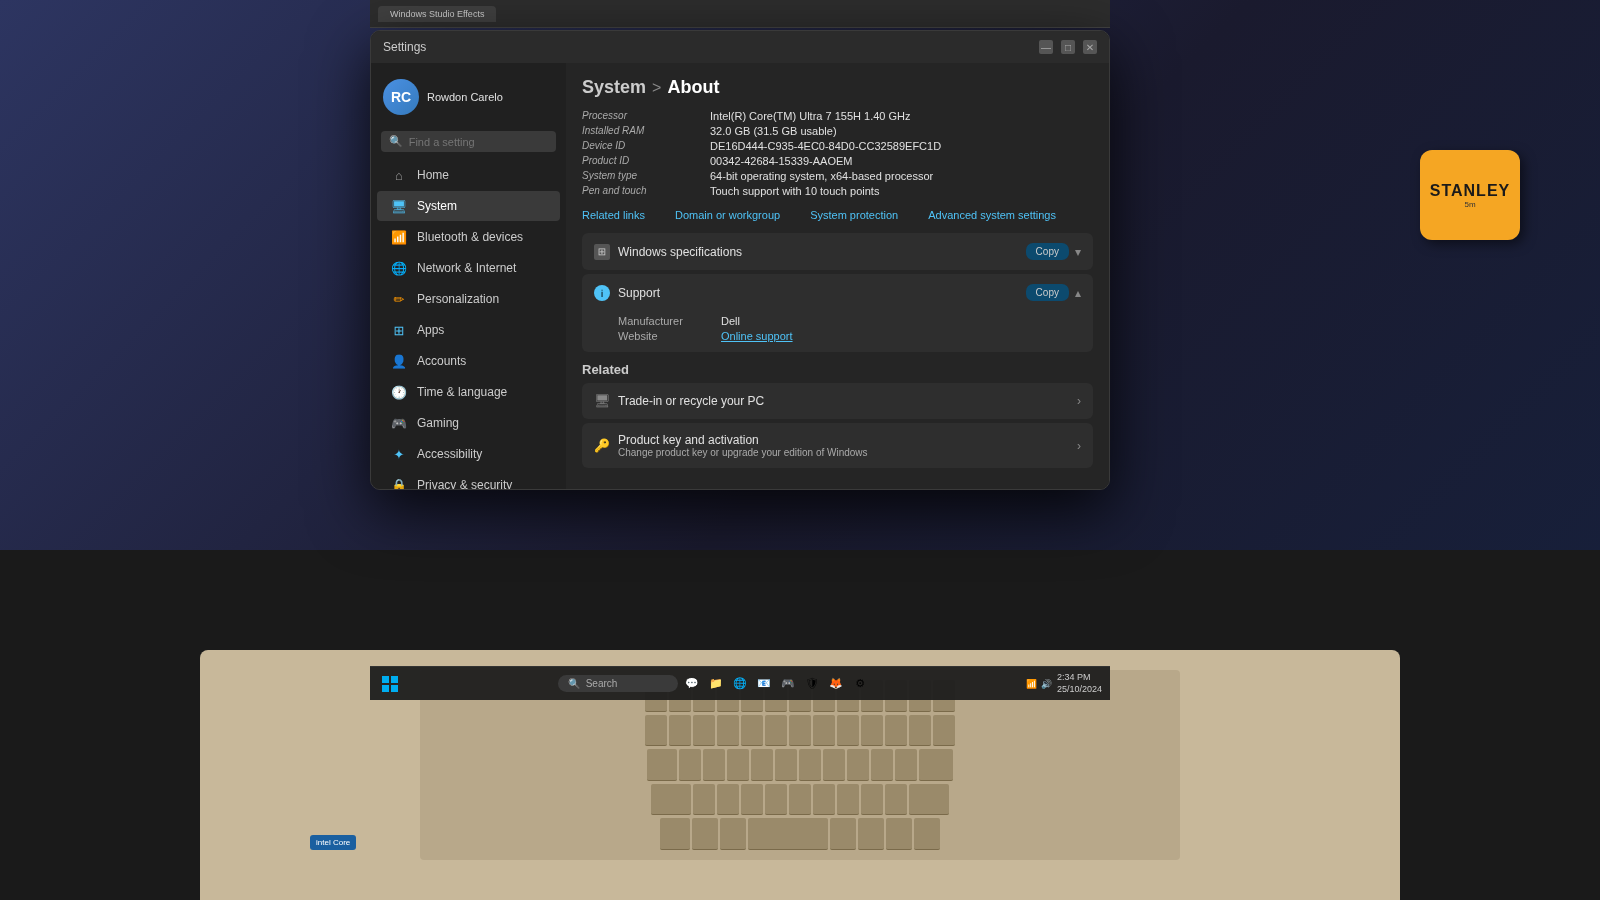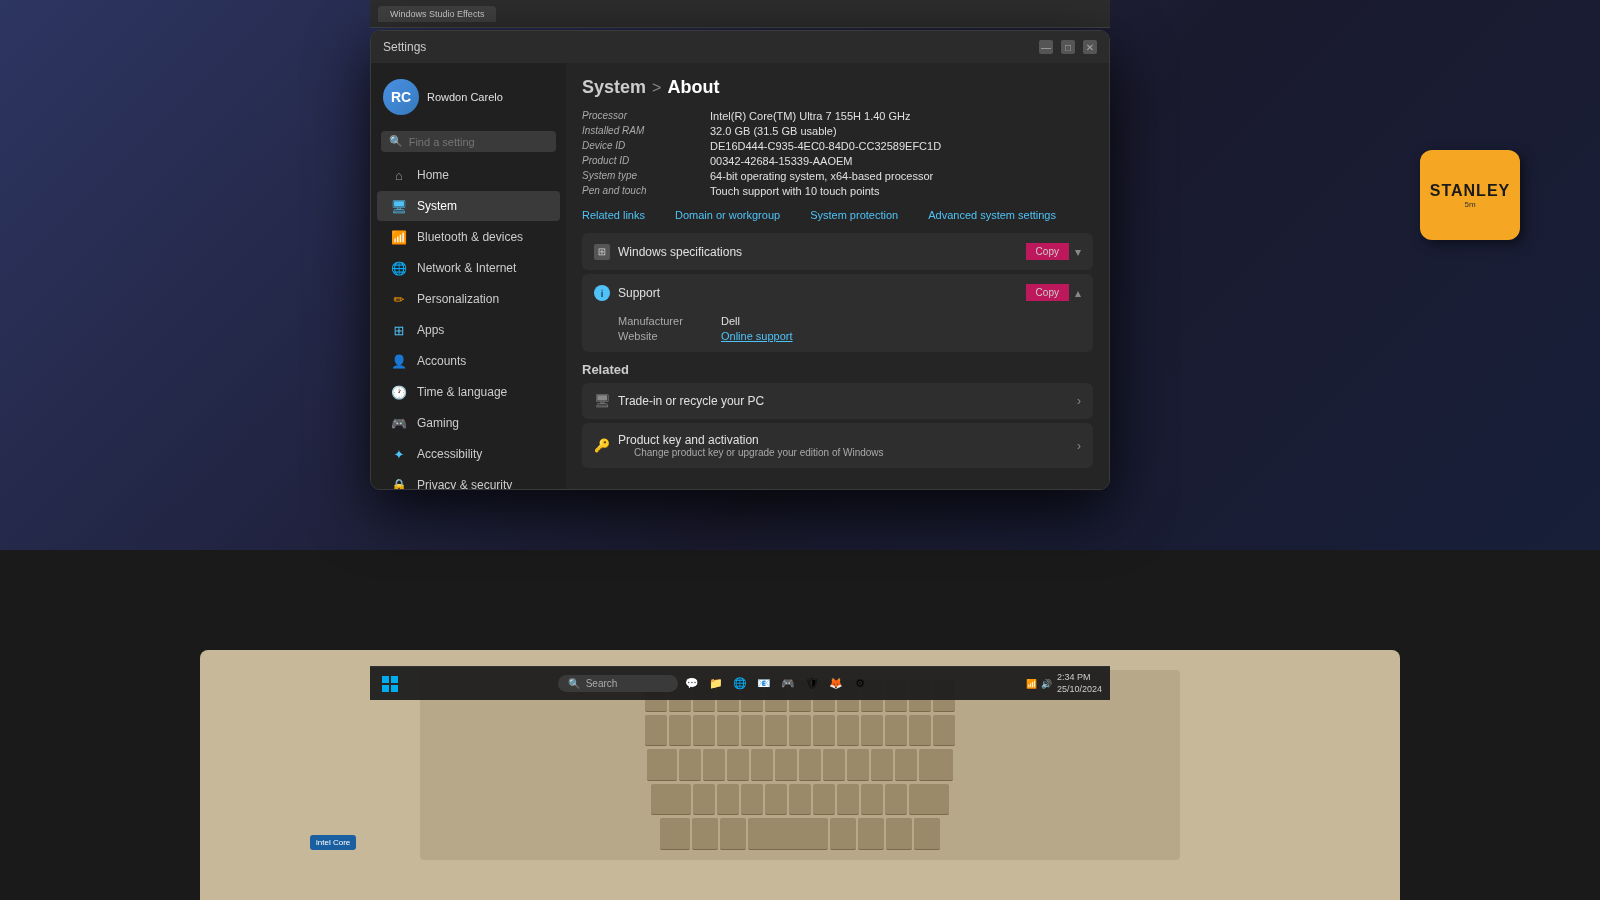--- a/index.html
+++ b/index.html
@@ -276,26 +276,26 @@
       font-weight: 500;
     }
 
     .section-actions {
       display: flex;
       align-items: center;
       gap: 6px;
     }
 
     .copy-btn {
-      background: #be185d;
+      background: #0c4a6e;
       border: none;
       color: #ccc;
       font-size: 10px;
       padding: 3px 10px;
-      border-radius: 0;
+      border-radius: 7px;
       cursor: pointer;
       margin-left: 8px;
     }
 
     .chevron {
       color: #888;
       font-size: 12px;
       cursor: pointer;
     }
 
@@ -357,21 +357,20 @@
     }
 
     .related-item-title {
       color: #e0e0e0;
       font-size: 12px;
     }
 
     .related-item-subtitle {
       color: #aaa;
       font-size: 10px;
-      margin-left: 16px;
     }
 
     .chevron-right {
       color: #888;
       font-size: 12px;
     }
 
     
     .taskbar {
       position: absolute;

